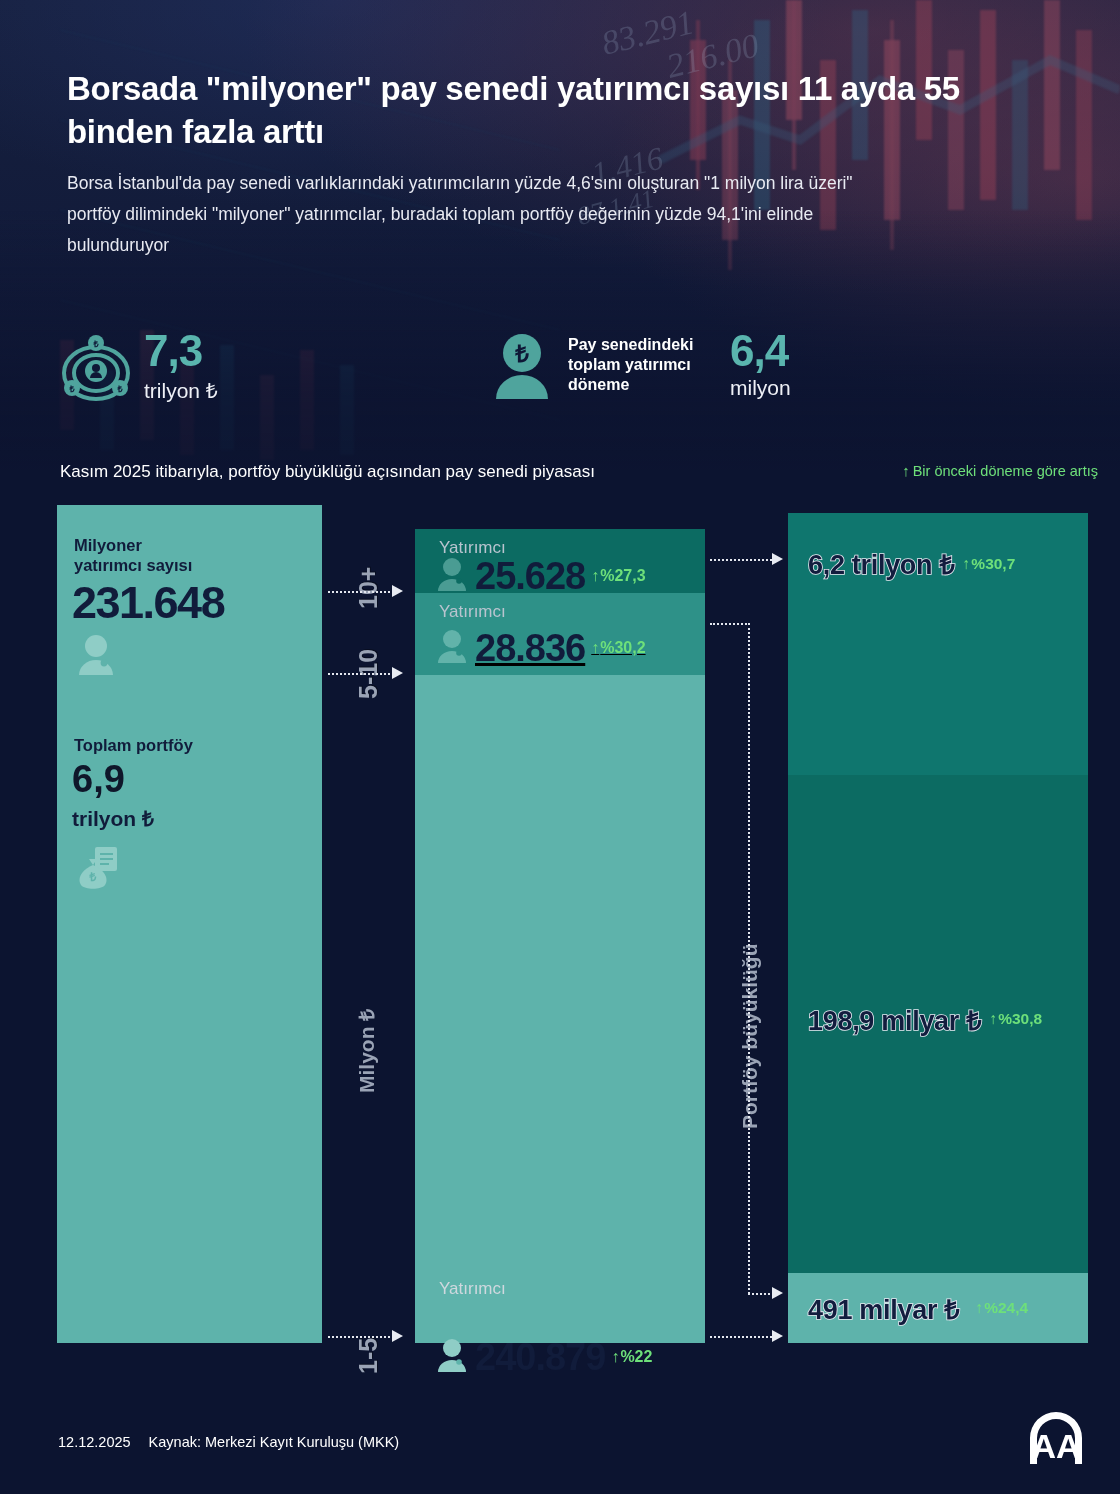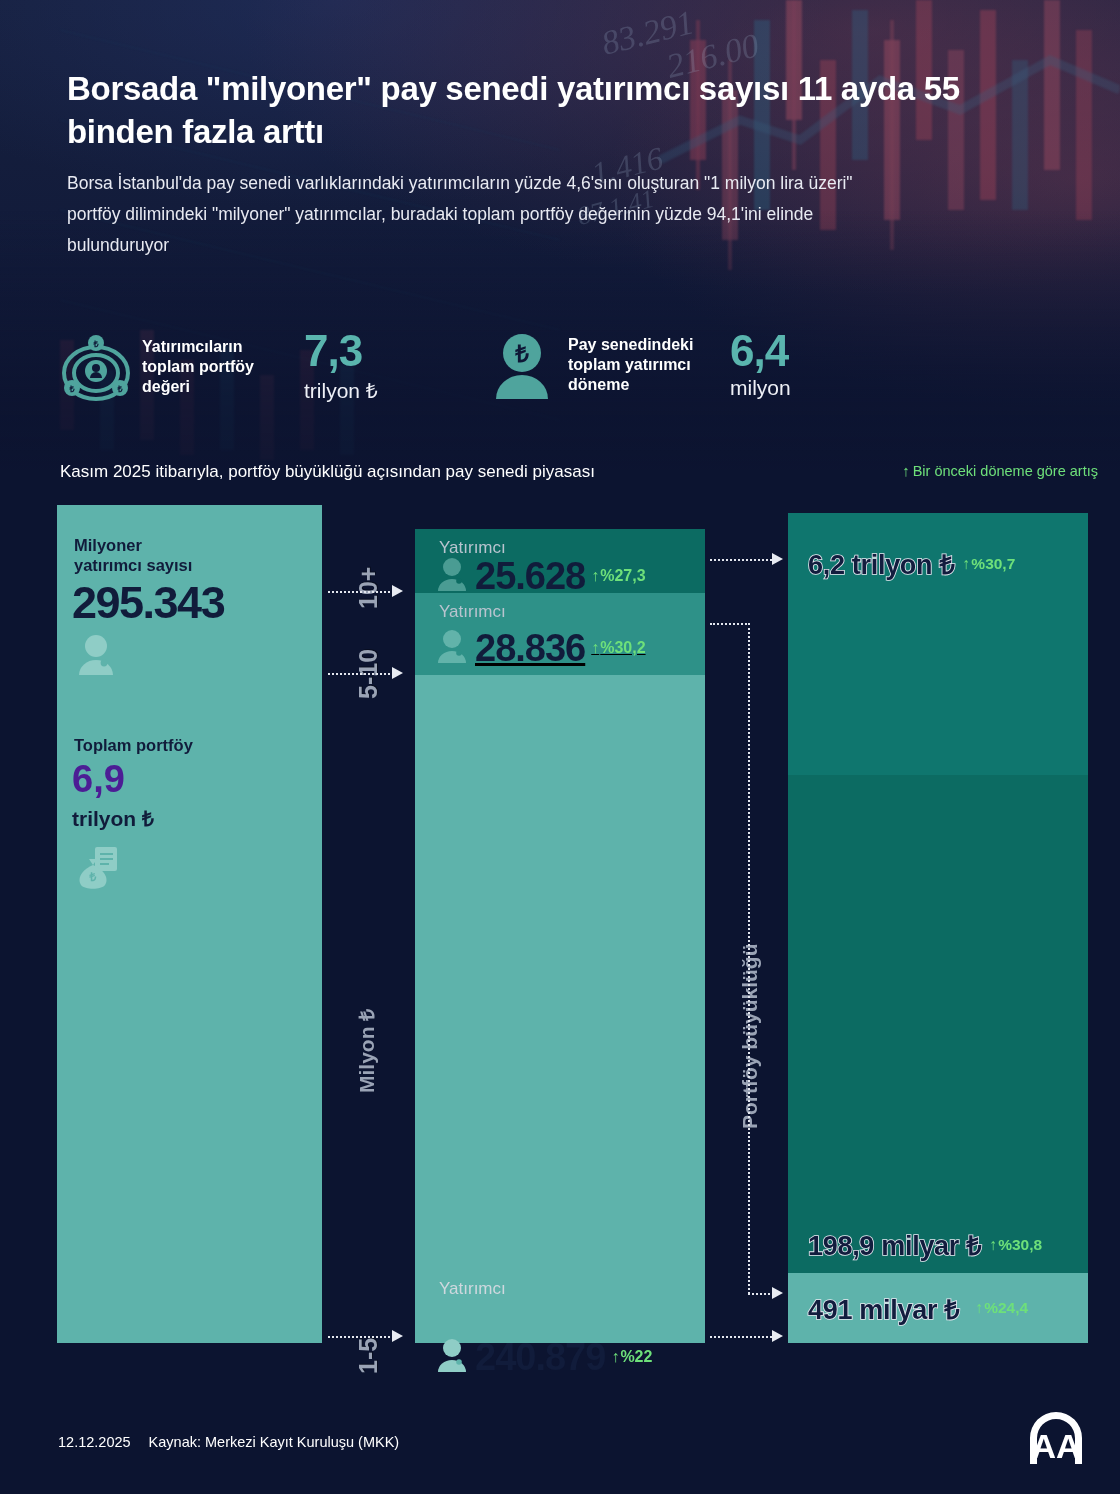--- a/index.html
+++ b/index.html
@@ -71,21 +71,21 @@
 
   
   #left-panel {
     left:57px; top:0; width:265px; height:838px;
     background:#5eb3ab;
   }
   #left-panel .p-lab { color:#111c3b; font-size:16.5px; font-weight:bold; line-height:1.22; }
   #left-panel .p-big {
     color:#111c3b; font-size:45px; font-weight:bold; letter-spacing:-1.5px; line-height:1;
   }
-  #left-panel .p-mid { color:#4c1d95; font-size:38px; font-weight:bold; line-height:1; }
+  #left-panel .p-mid { color:#0f172a; font-size:38px; font-weight:bold; line-height:1; }
   #left-panel .p-unit { color:#111c3b; font-size:21px; font-weight:bold; line-height:1; }
 
   
   .tier-lab {
     position:absolute; color:#9aa3b5; font-size:25px; font-weight:bold;
     transform-origin:left bottom; transform:rotate(-90deg); white-space:nowrap;
     text-shadow:1px 1px 0 rgba(0,0,0,.35);
   }
 
   
@@ -194,21 +194,20 @@
       <circle cx="34" cy="38" r="11" fill="#4fa49d"></circle>
       <circle cx="34" cy="35" r="4" fill="#0e1736"></circle>
       <path d="M28 45 a6 6 0 0 1 12 0 z" fill="#0e1736"></path>
       <circle cx="34" cy="10" r="8" fill="#4fa49d"></circle>
         <text x="34" y="14" font-size="9" fill="#0e1736" text-anchor="middle" font-weight="bold">₺</text>
       <circle cx="10" cy="55" r="8" fill="#4fa49d"></circle>
         <text x="10" y="59" font-size="9" fill="#0e1736" text-anchor="middle" font-weight="bold">₺</text>
       <circle cx="58" cy="55" r="8" fill="#4fa49d"></circle>
         <text x="58" y="59" font-size="9" fill="#0e1736" text-anchor="middle" font-weight="bold">₺</text>
     </svg>
-    <div class="lab">Yatırımcıların toplam portföy değeri</div>
     <div class="val">
       <div class="num">7,3</div>
       <div class="unit">trilyon ₺</div>
     </div>
   </div>
 
   <div class="stat" id="stat-1">
     <svg class="ic" viewBox="0 0 68 68">
       <circle cx="34" cy="22" r="19" fill="#4fa49d"></circle>
       <text x="34" y="31" font-size="24" fill="#0e1736" text-anchor="middle" font-weight="bold">₺</text>
@@ -226,21 +225,21 @@
     <span class="ar">↑</span>
     <span>Bir önceki döneme göre artış</span>
   </div>
 
   <div id="chart">
 
     <div class="panel" id="left-panel">
       <div style="position:absolute;left:17px;top:30px;">
         <div class="p-lab">Milyoner<br>yatırımcı sayısı</div>
       </div>
-      <div class="p-big" style="position:absolute;left:15px;top:75px;">295.343</div>
+      <div class="p-big" style="position:absolute;left:15px;top:75px;">231.648</div>
       <svg style="position:absolute;left:18px;top:128px;width:42px;height:42px;" viewBox="0 0 42 42">
         <circle cx="21" cy="13" r="11" fill="#8fcdc6"></circle>
         <path d="M4 42 a17 15 0 0 1 34 0 z" fill="#8fcdc6"></path>
         <circle cx="29" cy="30" r="3.4" fill="#5eb3ab"></circle>
       </svg>
       <div class="p-lab" style="position:absolute;left:17px;top:230px;">Toplam portföy</div>
       <div class="p-mid" style="position:absolute;left:15px;top:255px;">6,9</div>
       <div class="p-unit" style="position:absolute;left:15px;top:303px;">trilyon ₺</div>
       <svg style="position:absolute;left:18px;top:340px;width:44px;height:44px;" viewBox="0 0 44 44">
         <rect x="20" y="2" width="22" height="24" rx="2" fill="#8fcdc6"></rect>
@@ -332,21 +331,21 @@
     <div class="val-bar" style="top:8px;height:262px;background:#0f766e;padding-left:20px;align-items:flex-start;">
       <div style="display:flex;align-items:center;margin-top:32px;">
         <span class="vt">6,2 trilyon ₺</span>
         <span class="vp">
             <span>↑</span>
             <span>%30,7</span>
           </span>
       </div>
     </div>
 
-    <div class="val-bar" style="top:270px;height:498px;background:#0c6b62;padding-left:20px;align-items:flex-end;">
+    <div class="val-bar" style="top:270px;height:498px;background:#0c6b62;padding-left:20px;align-items:center;">
       <div style="display:flex;align-items:center;margin-bottom:10px;">
         <span class="vt">198,9 milyar ₺</span>
         <span class="vp">
             <span>↑</span>
             <span>%30,8</span>
           </span>
       </div>
     </div>
 
     <div class="val-bar" style="top:768px;height:70px;background:#5eb3ab;padding-left:20px;">

